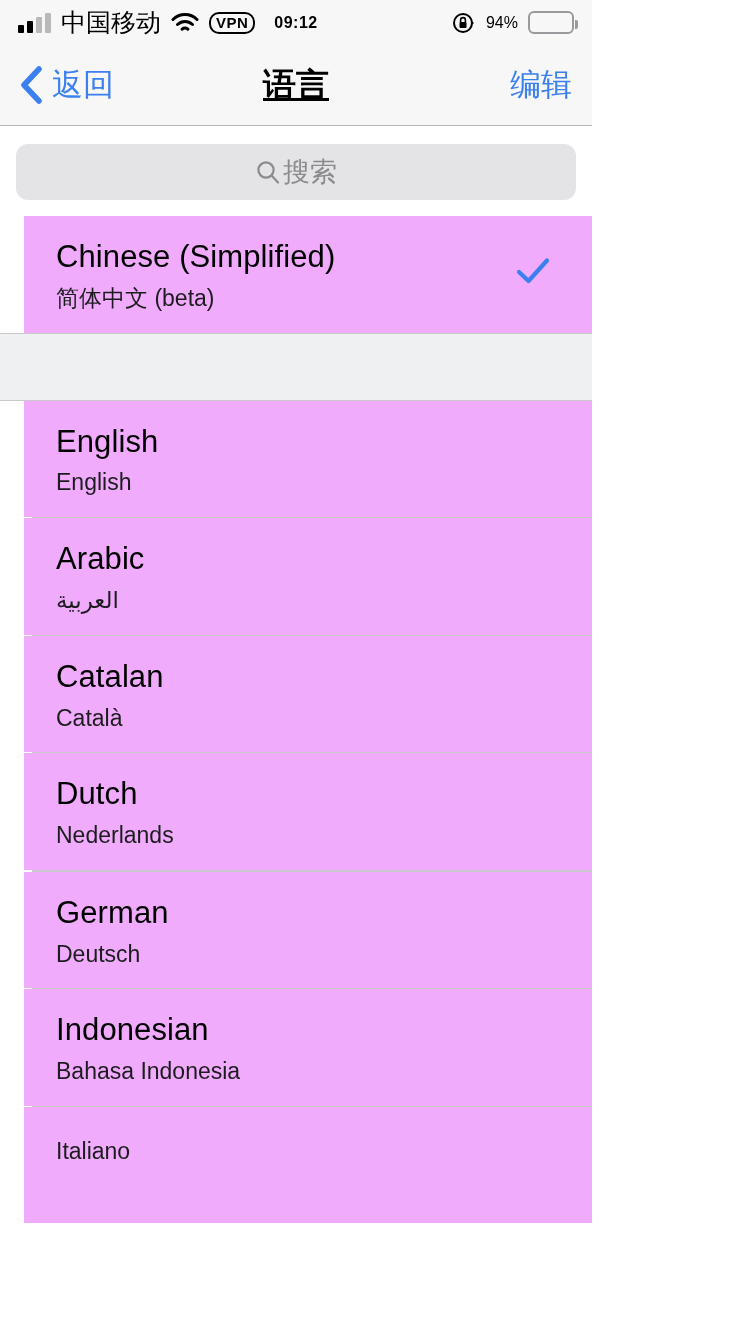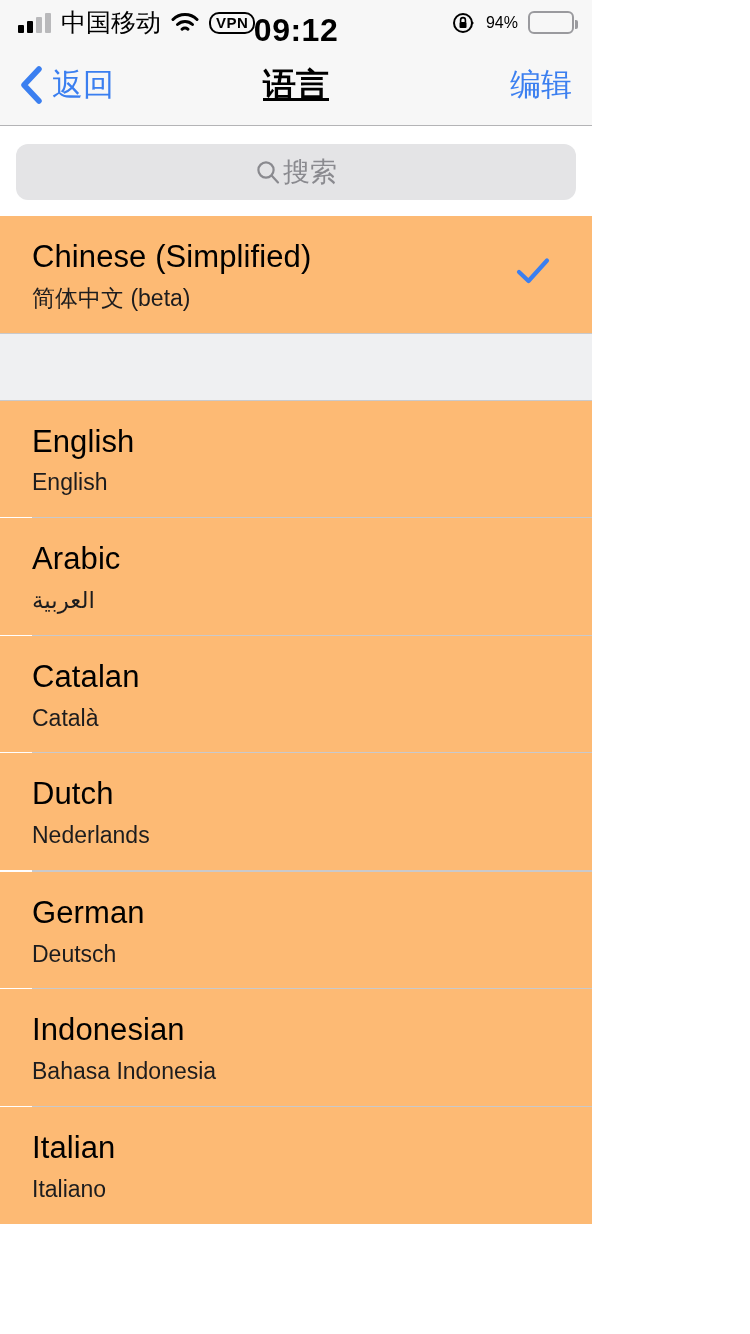--- a/index.html
+++ b/index.html
@@ -32,21 +32,21 @@
   .wifi-icon { width:28px; height:22px; display:block; }
   .vpn-badge {
     border:2.5px solid #000; border-radius:10px;
     font-size:15px; font-weight:bold; color:#000;
     padding:1px 5px 2px 5px; line-height:1;
     letter-spacing:0.5px;
   }
   .status-time {
     position:absolute; left:0; right:0; top:0; height:45px;
     display:flex; align-items:center; justify-content:center;
-    font-size:32px; font-weight:bold; color:#000; letter-spacing:0.5px;margin-top:8px;
+    font-size:16px; font-weight:bold; color:#000; letter-spacing:0.5px;
   }
   .status-right {
     margin-left:auto; display:flex; align-items:center; gap:10px;
     position:relative; z-index:2;
   }
   .rotlock-icon { width:24px; height:24px; display:block; }
   .battery-pct { font-size:16px; color:#000; letter-spacing:0px; }
   .battery {
     width:46px; height:23px; border:2.5px solid #9a9a9e;
     border-radius:6px; position:relative; padding:2px;
@@ -83,24 +83,24 @@
   .search-field {
     height:56px; background:#e4e4e6; border-radius:12px;
     display:flex; align-items:center; justify-content:center; gap:2px;
   }
   .search-icon { width:26px; height:26px; display:block; }
   .search-placeholder { font-size:27px; color:#8a8a8f; }
 
   
   .list-section { background:#ffffff; }
   .row {
-    position:relative; background:#fdba74;
+    position:relative; background:#f0abfc;
     padding:22px 24px 20px 32px;
     min-height:116px;
-    display:flex; align-items:flex-start;
+    display:flex; align-items:flex-start;margin-left:24px;
   }
   .row-text { flex:1; }
   .row-title { font-size:31px; color:#000; line-height:1.22; letter-spacing:0.1px; }
   .row-sub { font-size:23px; color:#1c1c1e; line-height:1.25; margin-top:8px; }
   .row-sub.rtl { direction:rtl; text-align:left; }
   .check-icon { width:34px; height:34px; margin:16px 18px 0 0; display:block; }
   .separator {
     height:1px; background:#c9c9cb; margin-left:32px;
   }
   .section-gap {
@@ -237,20 +237,19 @@
     <div class="row">
       <div class="row-text">
         <div class="row-title">Indonesian</div>
         <div class="row-sub">Bahasa Indonesia</div>
       </div>
     </div>
     <div class="separator"></div>
 
     <div class="row">
       <div class="row-text">
-        <div class="row-title">Italian</div>
         <div class="row-sub">Italiano</div>
       </div>
     </div>
 
   </div>
 
 </div>
 
 </body></html>

